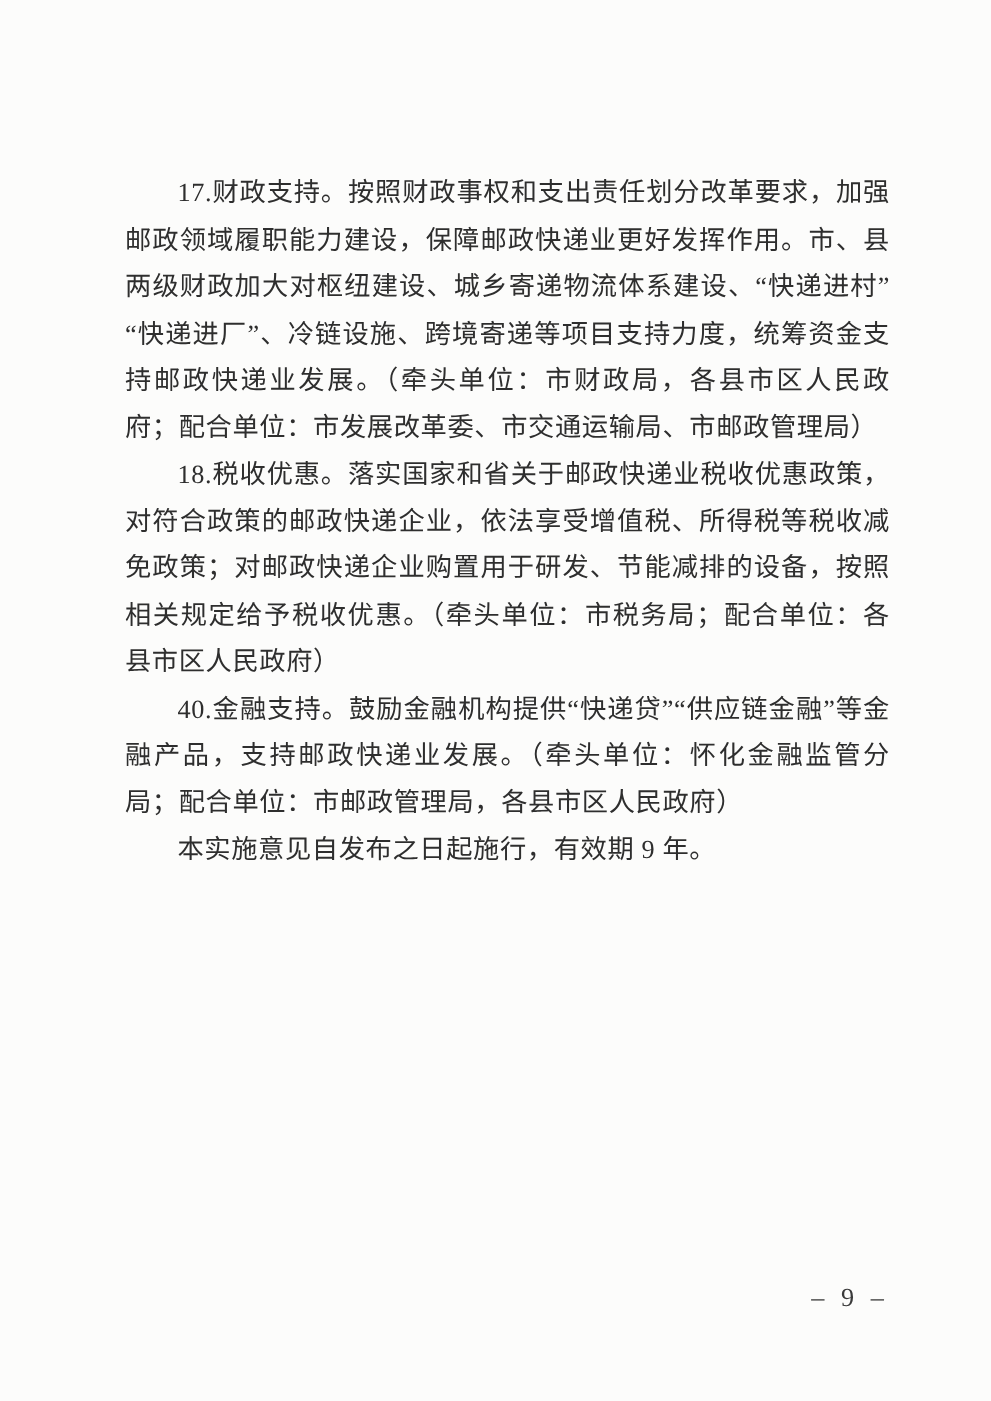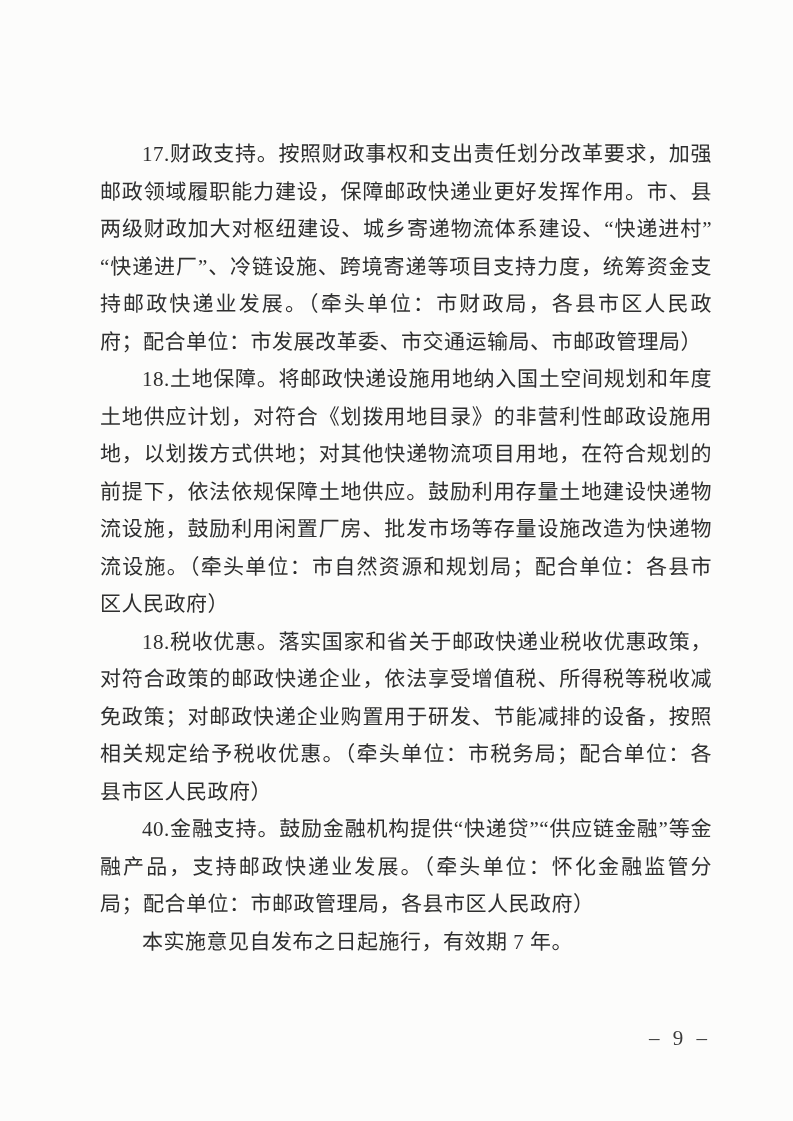--- a/index.html
+++ b/index.html
@@ -49,20 +49,19 @@
     letter-spacing: 4px;
     font-family: "Liberation Serif", "DejaVu Serif", serif;
   }
 </style>
 </head>
 <body>
 
 <div class="page">
   <div class="content">
     <p class="para">17.财政支持。按照财政事权和支出责任划分改革要求，加强邮政领域履职能力建设，保障邮政快递业更好发挥作用。市、县两级财政加大对枢纽建设、城乡寄递物流体系建设、“快递进村”“快递进厂”、冷链设施、跨境寄递等项目支持力度，统筹资金支持邮政快递业发展。（牵头单位：市财政局，各县市区人民政府；配合单位：市发展改革委、市交通运输局、市邮政管理局）</p>
-    <p class="para">18.土地保障。将邮政快递设施用地纳入国土空间规划和年度土地供应计划，对符合《划拨用地目录》的非营利性邮政设施用地，以划拨方式供地；对其他快递物流项目用地，在符合规划的前提下，依法依规保障土地供应。鼓励利用存量土地建设快递物流设施，鼓励利用闲置厂房、批发市场等存量设施改造为快递物流设施。（牵头单位：市自然资源和规划局；配合单位：各县市区人民政府）</p>
     <p class="para">18.税收优惠。落实国家和省关于邮政快递业税收优惠政策，对符合政策的邮政快递企业，依法享受增值税、所得税等税收减免政策；对邮政快递企业购置用于研发、节能减排的设备，按照相关规定给予税收优惠。（牵头单位：市税务局；配合单位：各县市区人民政府）</p>
     <p class="para">40.金融支持。鼓励金融机构提供“快递贷”“供应链金融”等金融产品，支持邮政快递业发展。（牵头单位：怀化金融监管分局；配合单位：市邮政管理局，各县市区人民政府）</p>
-    <p class="closing">本实施意见自发布之日起施行，有效期 7 年。</p>
+    <p class="closing">本实施意见自发布之日起施行，有效期 9 年。</p>
   </div>
 
   <div class="page-number">– 9 –</div>
 </div>
 
 </body></html>

